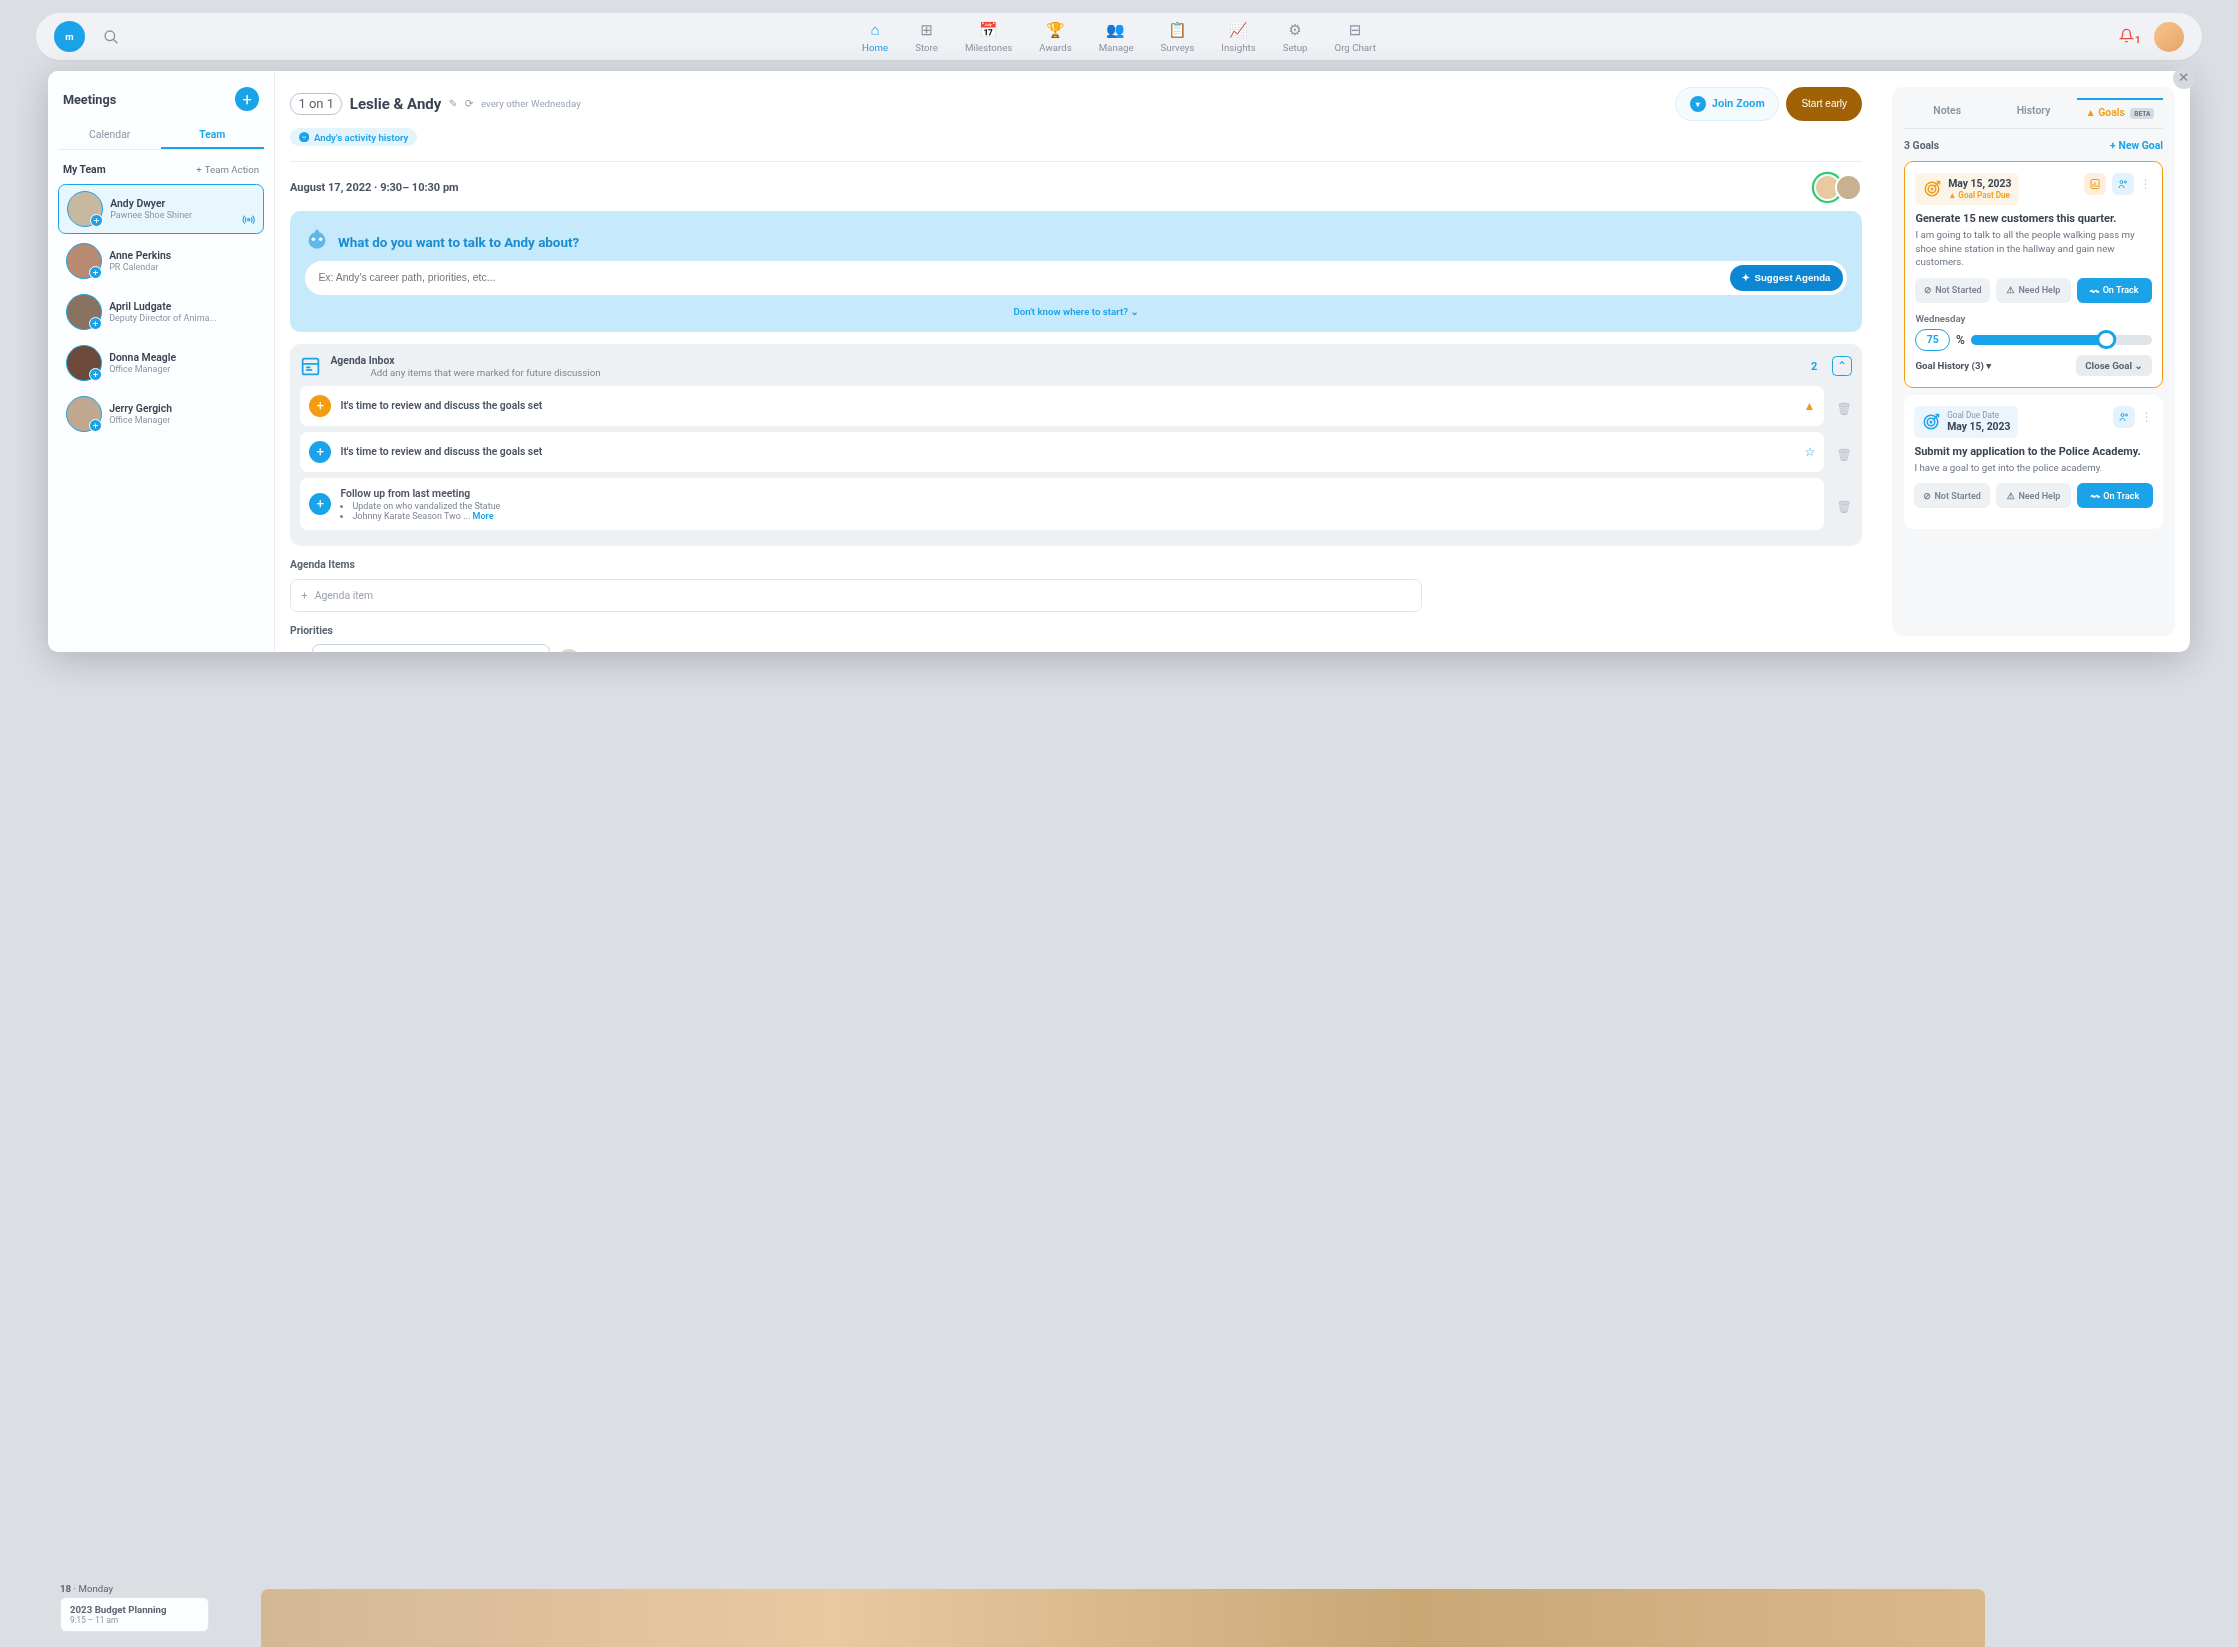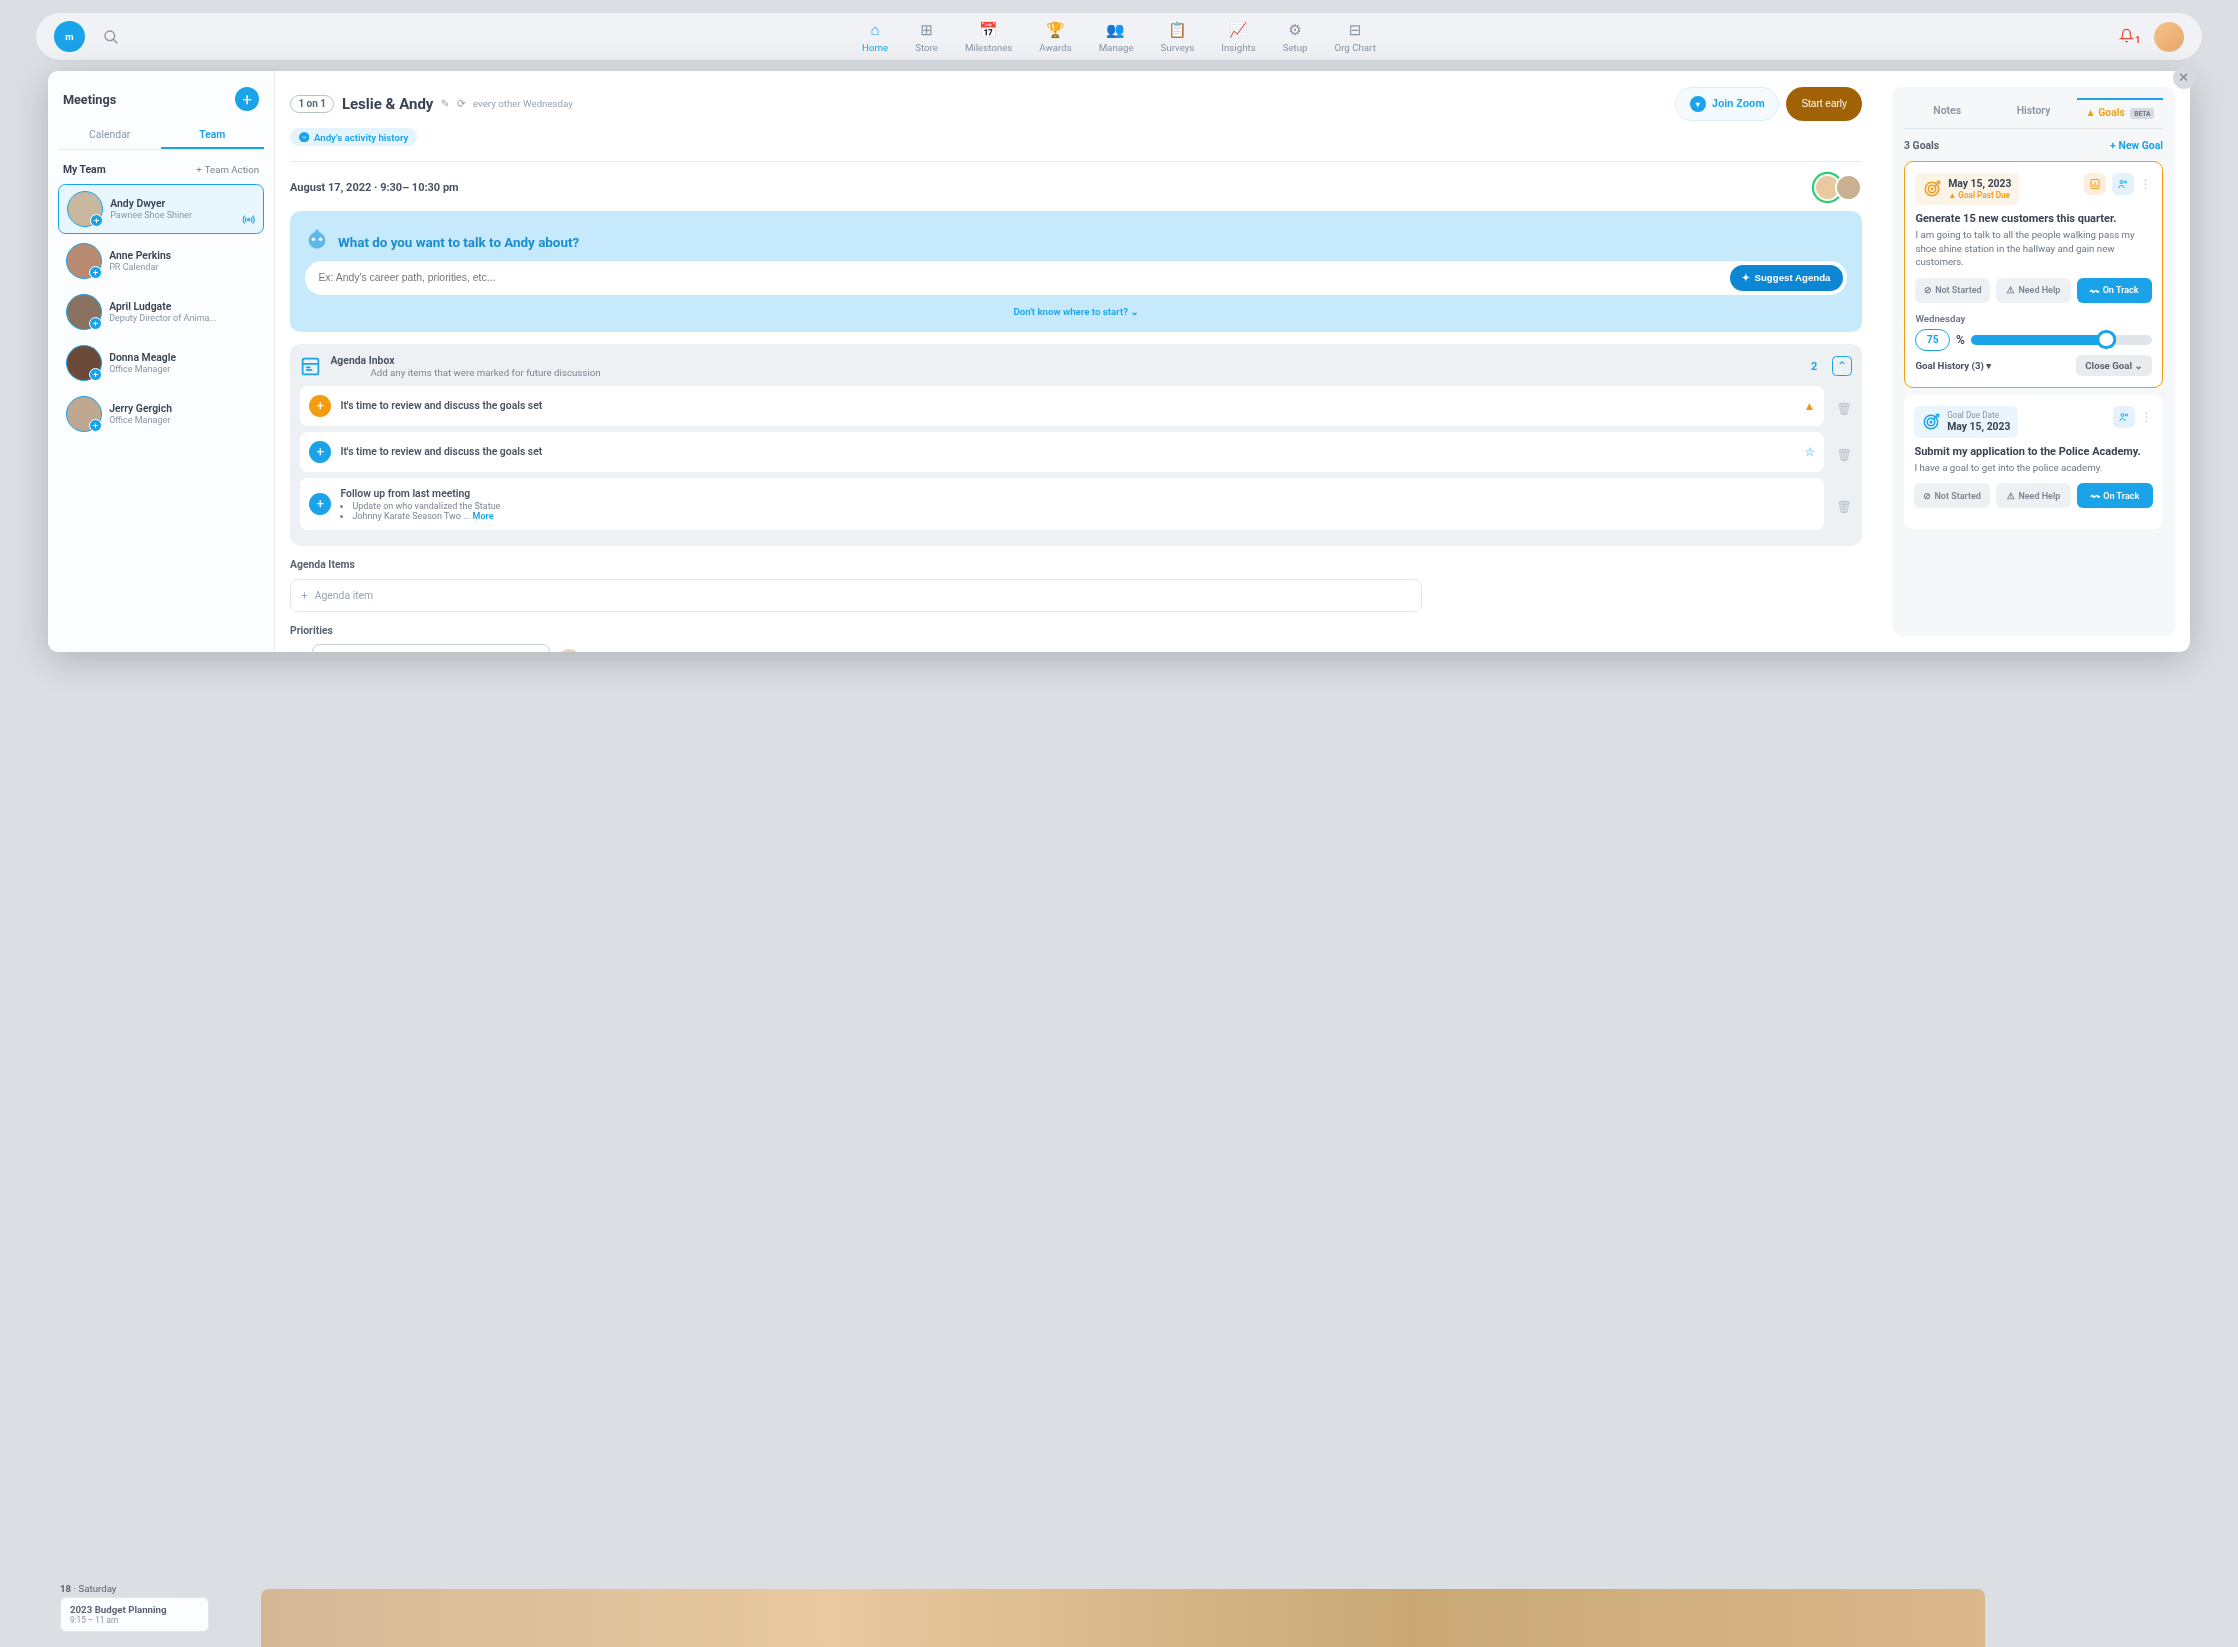--- a/index.html
+++ b/index.html
@@ -40,21 +40,21 @@
 .team-avatar { width: 36px; height: 36px; border-radius: 50%; background: #c8b8a0; position: relative; flex-shrink: 0; border: 1.5px solid #1aa3e8; }
 .team-avatar .plus { position: absolute; bottom: -1.5px; right: -1.5px; width: 13.4px; height: 13.4px; border-radius: 50%; background: #1aa3e8; color: #fff; font-size: 9.7px; display: flex; align-items: center; justify-content: center; border: 1.5px solid #fff; }
 .team-info { overflow: hidden; }
 .team-name { font-weight: 600; font-size: 10.4px; color: #3a4352; }
 .team-role { font-size: 9px; color: #8a95a3; white-space: nowrap; overflow: hidden; text-overflow: ellipsis; }
 .broadcast { margin-left: auto; color: #1aa3e8; position: absolute; right: 7.4px; bottom: 6px; }
 
 
 .main { flex: 1; padding: 16.4px 15px; overflow-y: auto; }
 .mtg-header { display: flex; align-items: center; gap: 7.4px; flex-wrap: wrap; margin-bottom: 7.4px; }
-.badge-1on1 { border: 1.1px solid #b8c0ca; border-radius: 10.4px; padding: 2.2px 7.4px; font-size: 10px; font-weight: 700; color: #5a6472; }
+.badge-1on1 { border: 1.1px solid #b8c0ca; border-radius: 10.4px; padding: 2.2px 7.4px; font-size: 13px; font-weight: 400; color: #5a6472; }
 .mtg-title { font-size: 15px; font-weight: 700; color: #3a4352; }
 .edit-icon, .recur-icon { color: #98a2b0; font-size: 10.4px; }
 .recur-text { color: #98a2b0; font-size: 9.7px; }
 .header-actions { margin-left: auto; display: flex; gap: 7.4px; }
 .btn-zoom { background: #f5fafd; border: 0.7px solid #d8eef9; color: #1aa3e8; padding: 7.4px 13.4px; border-radius: 18px; font-weight: 600; font-size: 10.4px; cursor: pointer; display: flex; align-items: center; gap: 6px; }
 .btn-zoom .dot { width: 16.4px; height: 16.4px; border-radius: 50%; background: #1aa3e8; color: #fff; display: inline-flex; align-items: center; justify-content: center; font-size: 8.2px; }
 .btn-start { background: #a16207; color: #fff; border: none; padding: 8.2px 15px; border-radius: 18px; font-weight: 400; font-size: 10px; cursor: pointer; }
 .chip-activity { display: inline-flex; align-items: center; gap: 4.5px; background: #e3f4fd; color: #1aa3e8; padding: 3.7px 9px; border-radius: 10.4px; font-size: 9.7px; font-weight: 600; margin-bottom: 7.4px; }
 .divider { height: 0.7px; background: #e8ecef; margin: 7.4px 0 12px; }
 .mtg-subhead { display: flex; justify-content: space-between; align-items: center; margin-bottom: 10.4px; }
@@ -207,21 +207,21 @@
       <svg width="15" height="15" viewBox="0 0 24 24" fill="none" stroke="currentColor" stroke-width="2" style="display:inline">
           <path d="M18 8A6 6 0 0 0 6 8c0 7-3 9-3 9h18s-3-2-3-9"></path>
           <path d="M13.73 21a2 2 0 0 1-3.46 0"></path>
         </svg><span class="bell-count">1</span>
     </div>
     <div class="avatar"></div>
   </div>
 </div>
 
 <div class="bg-calendar">
-  <div><b>18</b> · <span>Saturday</span></div>
+  <div><b>18</b> · <span>Monday</span></div>
   <div class="bg-card">
     <div class="t">2023 Budget Planning</div>
     <div class="s">9:15 – 11 am</div>
   </div>
 </div>
 <div class="bg-photo"></div>
 
 <div class="modal-wrap">
   <div class="modal-close">✕</div>
   <div class="modal">

